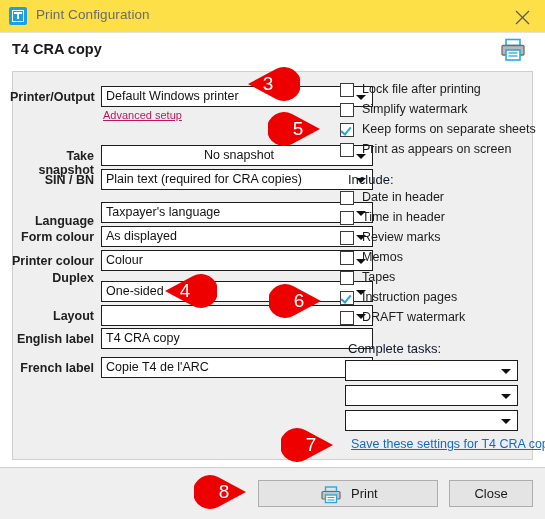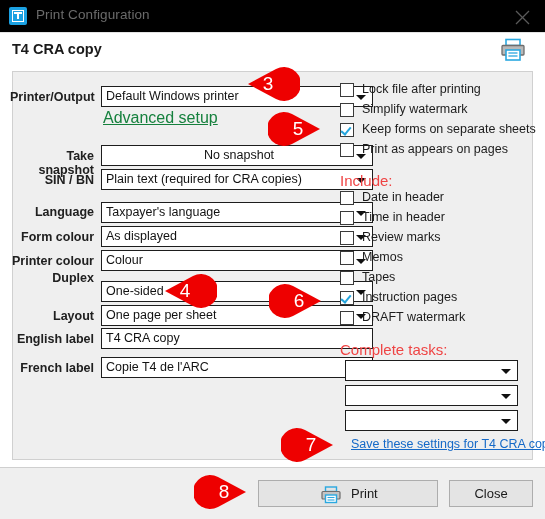--- a/index.html
+++ b/index.html
@@ -14,21 +14,21 @@
     overflow: hidden;
     position: relative;
     -webkit-font-smoothing: antialiased;
   }
 
   
   #titlebar {
     position: absolute;
     left: 0; top: 0;
     width: 545px; height: 32px;
-    background: #000000;
+    background: #fde047;
     border-bottom: 1px solid #e3e3e3;
   }
   #app-icon {
     position: absolute;
     left: 9px; top: 7px;
     width: 18px; height: 18px;
     background: #1ba1e2;
     border-radius: 2px;
   }
   #app-icon .t-glyph {
@@ -117,22 +117,22 @@
     position: absolute;
     right: 6px; top: 8px;
     width: 0; height: 0;
     border-left: 5px solid transparent;
     border-right: 5px solid transparent;
     border-top: 5px solid #101010;
   }
   #advanced-setup {
     position: absolute;
     left: 103px; top: 109px;
-    font-size: 16px;
-    color: #15803d;
+    font-size: 11px;
+    color: #be185d;
     text-decoration: underline;
     cursor: pointer;
   }
 
   
   .cb-row {
     position: absolute;
     left: 340px;
     height: 18px;
   }
@@ -155,23 +155,23 @@
   }
   .cb-label {
     position: absolute;
     left: 22px; top: 0px;
     font-size: 12.5px;
     color: #1c1c1c;
     white-space: nowrap;
   }
   .section-label {
     position: absolute;
-    left: 340px;
-    font-size: 15px;
-    color: #ef4444;
+    left: 348px;
+    font-size: 13px;
+    color: #0f172a;
   }
   .task-combo {
     position: absolute;
     left: 345px;
     width: 173px;
     height: 21px;
     background: #ffffff;
     border: 1px solid #1d1d1d;
     box-sizing: border-box;
   }
@@ -275,30 +275,30 @@
 
 <div id="groupbox"></div>
 
 <div id="form-rows">
     <div class="form-label" style="top: 90px;">Printer/Output</div>
     <div class="combo" style="top: 86px;"><span>Default Windows printer</span><span class="arrow"></span></div>
     <div class="form-label" style="top: 149px;">Take snapshot</div>
     <div class="combo" style="top: 145px; text-align: center;"><span>No snapshot</span><span class="arrow"></span></div>
     <div class="form-label" style="top: 173px;">SIN / BN</div>
     <div class="combo" style="top: 169px;"><span>Plain text (required for CRA copies)</span><span class="arrow"></span></div>
-    <div class="form-label" style="top: 205px; text-align: right;">Language</div>
+    <div class="form-label" style="top: 214px; text-align: right;">Language</div>
     <div class="combo" style="top: 202px;"><span>Taxpayer's language</span><span class="arrow"></span></div>
     <div class="form-label" style="top: 230px;">Form colour</div>
     <div class="combo" style="top: 226px;"><span>As displayed</span><span class="arrow"></span></div>
     <div class="form-label" style="top: 254px;">Printer colour</div>
     <div class="combo" style="top: 250px;"><span>Colour</span><span class="arrow"></span></div>
     <div class="form-label" style="top: 271px;">Duplex</div>
     <div class="combo" style="top: 281px;"><span>One-sided</span><span class="arrow"></span></div>
     <div class="form-label" style="top: 309px;">Layout</div>
-    <div class="combo" style="top: 305px;"><span>One page per sheet</span><span class="arrow"></span></div>
+    <div class="combo" style="top: 305px;"><span class="arrow"></span></div>
     <div class="form-label" style="top: 332px;">English label</div>
     <div class="textbox" style="top: 328px;"><span>T4 CRA copy</span></div>
     <div class="form-label" style="top: 361px;">French label</div>
     <div class="textbox" style="top: 357px;"><span>Copie T4 de l'ARC</span></div>
   </div>
 
 <div id="advanced-setup">Advanced setup</div>
 
 <div id="option-rows">
     <div class="cb-row" style="top: 82px;">
@@ -308,21 +308,21 @@
     <div class="cb-row" style="top: 102px;">
       <span class="cb-box"></span>
       <span class="cb-label">Simplify watermark</span>
     </div>
     <div class="cb-row" style="top: 122px;">
       <span class="cb-box checked"></span>
       <span class="cb-label">Keep forms on separate sheets</span>
     </div>
     <div class="cb-row" style="top: 142px;">
       <span class="cb-box"></span>
-      <span class="cb-label">Print as appears on pages</span>
+      <span class="cb-label">Print as appears on screen</span>
     </div>
     <div class="cb-row" style="top: 190px;">
       <span class="cb-box"></span>
       <span class="cb-label">Date in header</span>
     </div>
     <div class="cb-row" style="top: 210px;">
       <span class="cb-box"></span>
       <span class="cb-label">Time in header</span>
     </div>
     <div class="cb-row" style="top: 230px;">

